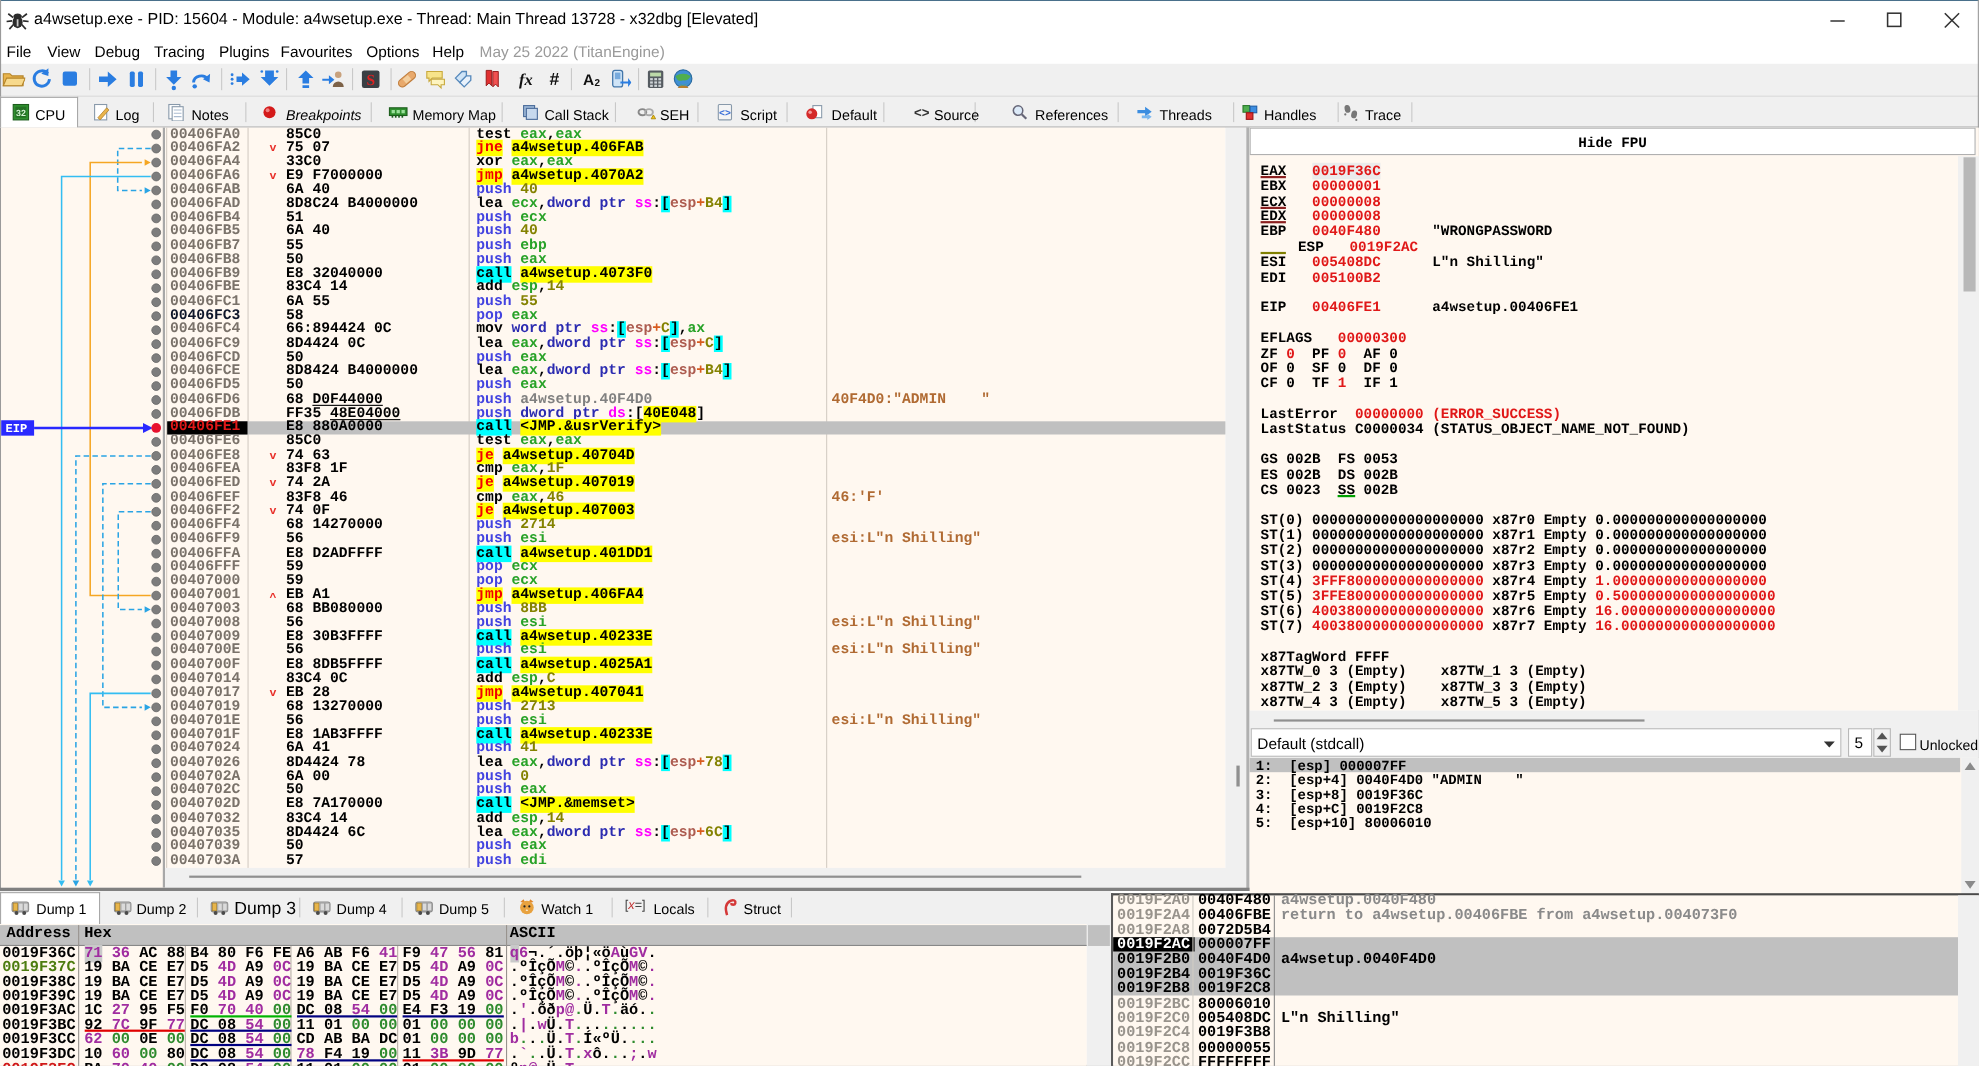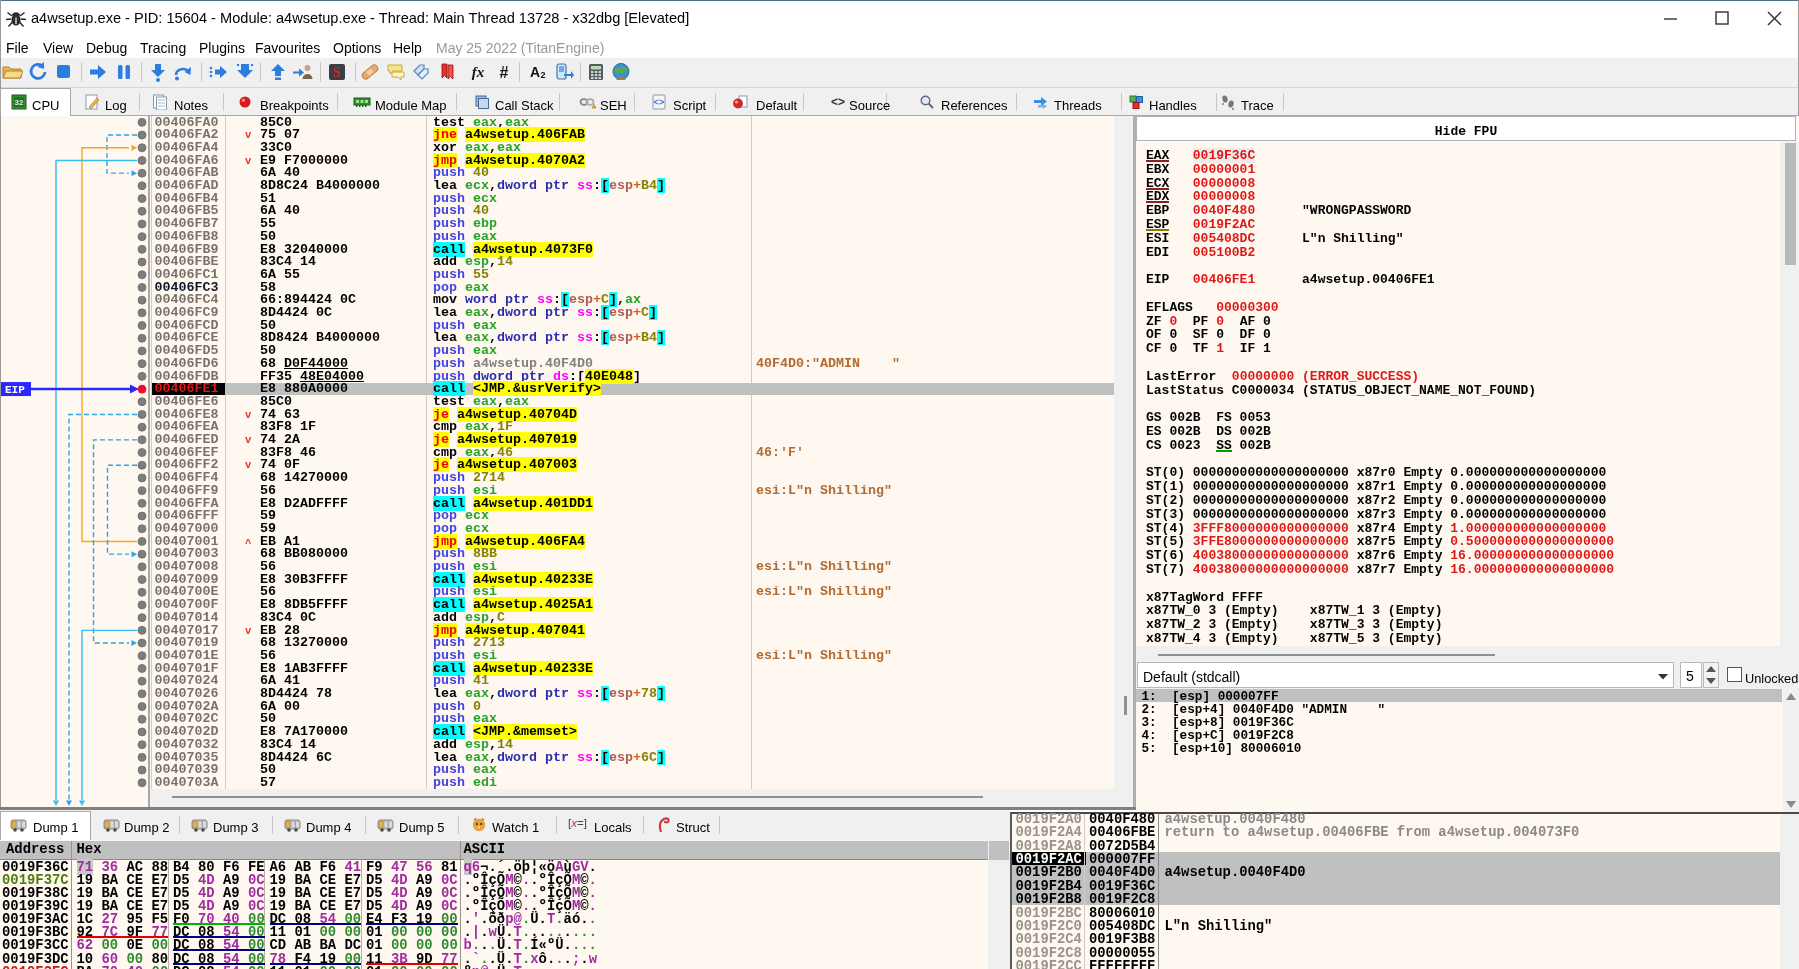--- a/index.html
+++ b/index.html
@@ -191,37 +191,37 @@
       <line x1="6" y1="9" x2="13" y2="9"></line>
       <line x1="6" y1="12" x2="13" y2="12"></line>
     </g>
   </svg>
 <div class="sans" style="left:174px;top:96px;width:110px;height:16px;"><span style="font-size:13px">Notes</span></div>
 <div class="abs" style="left:337px;top:93px;width:1px;height:18px;background:#c8c8c8"></div>
 <svg class="abs" style="left:237px;top:94px" width="16" height="16">
     <circle cx="8" cy="8" r="5.5" fill="#d41a1a"></circle>
     <circle cx="6.3" cy="6.3" r="1.8" fill="#f08080"></circle>
   </svg>
-<div class="sans" style="left:260px;top:96px;width:110px;height:16px;"><span style="font-size:13px">Breakpoints</span></div>
+<div class="sans" style="left:260px;top:96px;width:110px;height:16px;font-style:italic;"><span style="font-size:13px">Breakpoints</span></div>
 <div class="abs" style="left:456px;top:93px;width:1px;height:18px;background:#c8c8c8"></div>
 <svg class="abs" style="left:353px;top:94px" width="18" height="16">
     <rect x="1" y="4" width="16" height="7" fill="#2f8f2f" stroke="#1c5c1c"></rect>
     <g fill="#9adf9a">
       <rect x="3" y="6" width="3" height="3"></rect>
       <rect x="7.5" y="6" width="3" height="3"></rect>
       <rect x="12" y="6" width="3" height="3"></rect>
     </g>
     <g fill="#1c5c1c">
       <rect x="3" y="11" width="1.5" height="2"></rect>
       <rect x="6" y="11" width="1.5" height="2"></rect>
       <rect x="9" y="11" width="1.5" height="2"></rect>
       <rect x="12" y="11" width="1.5" height="2"></rect>
     </g>
   </svg>
-<div class="sans" style="left:375px;top:96px;width:110px;height:16px;"><span style="font-size:13px">Module Map</span></div>
+<div class="sans" style="left:375px;top:96px;width:110px;height:16px;"><span style="font-size:13px">Memory Map</span></div>
 <div class="abs" style="left:559px;top:93px;width:1px;height:18px;background:#c8c8c8"></div>
 <svg class="abs" style="left:474px;top:94px" width="16" height="16">
     <rect x="2" y="2" width="10" height="10" fill="#9db8d8" stroke="#4a6b9a"></rect>
     <rect x="4.5" y="4.5" width="10" height="10" fill="#c7d9ee" stroke="#4a6b9a"></rect>
   </svg>
 <div class="sans" style="left:495px;top:96px;width:110px;height:16px;"><span style="font-size:13px">Call Stack</span></div>
 <div class="abs" style="left:634px;top:93px;width:1px;height:18px;background:#c8c8c8"></div>
 <svg class="abs" style="left:579px;top:94px" width="18" height="16">
     <ellipse cx="5" cy="8" rx="3.5" ry="2.8" fill="none" stroke="#888" stroke-width="1.8"></ellipse>
     <ellipse cx="11" cy="8" rx="3.5" ry="2.8" fill="none" stroke="#aaa" stroke-width="1.8"></ellipse>
@@ -538,21 +538,21 @@
 <div class="sans" style="left:1136px;top:121px;width:660px;height:16px;text-align:center"><span style="font-family:'Liberation Mono',monospace;font-weight:bold;font-size:13px">Hide FPU</span></div>
 <div class="abs" style="left:1780px;top:142px;width:19px;height:504px;background:#f0f0f0"></div>
 <div class="abs" style="left:1785px;top:143px;width:11px;height:122px;background:#b8b8b8"></div>
 <div class="abs" style="left:1136px;top:646px;width:663px;height:14px;background:#f0f0f0"></div>
 <div class="abs" style="left:1158px;top:654px;width:337px;height:2px;background:#909090"></div>
 <div class="r" style="left:1146px;top:149.0px">EAX   <span class="red" style="background:#ebebeb">0019F36C</span></div>
 <div class="r" style="left:1146px;top:162.8px">EBX   <span class="red">00000001</span></div>
 <div class="r" style="left:1146px;top:176.6px">ECX   <span class="red">00000008</span></div>
 <div class="r" style="left:1146px;top:190.4px">EDX   <span class="red">00000008</span></div>
 <div class="r" style="left:1146px;top:204.2px">EBP   <span class="red">0040F480</span>      "WRONGPASSWORD</div>
-<div class="r" style="left:1146px;top:218.0px">ESP   <span class="red">0019F2AC</span></div>
+<div class="r" style="left:1180px;top:218.0px">ESP   <span class="red">0019F2AC</span></div>
 <div class="r" style="left:1146px;top:231.8px">ESI   <span class="red">005408DC</span>      L"n Shilling"</div>
 <div class="r" style="left:1146px;top:245.6px">EDI   <span class="red">005100B2</span></div>
 <div class="abs" style="left:1146.0px;top:159.9px;width:23.4px;height:2px;background:#8b2020"></div>
 <div class="abs" style="left:1146.0px;top:187.5px;width:23.4px;height:2px;background:#8b2020"></div>
 <div class="abs" style="left:1146.0px;top:201.3px;width:23.4px;height:2px;background:#8b2020"></div>
 <div class="abs" style="left:1146.0px;top:228.9px;width:23.4px;height:2px;background:#808000"></div>
 <div class="abs" style="left:1216.2px;top:449.7px;width:15.6px;height:2px;background:#00a000"></div>
 <div class="r" style="left:1146px;top:273.2px">EIP   <span class="red">00406FE1</span>      a4wsetup.00406FE1</div>
 <div class="r" style="left:1146px;top:300.8px">EFLAGS   <span class="red">00000300</span></div>
 <div class="r" style="left:1146px;top:314.6px">ZF <span class="red">0</span>  PF <span class="red">0</span>  AF 0</div>
@@ -627,21 +627,21 @@
 <div class="sans" style="left:124px;top:818px;width:110px;height:16px;"><span style="font-size:13px">Dump 2</span></div>
 <div class="abs" style="left:272px;top:816px;width:1px;height:18px;background:#c8c8c8"></div>
 <svg class="abs" style="left:191px;top:816px" width="19" height="18">
     <rect x="1" y="4" width="15" height="9" rx="2" fill="#c9c9c9" stroke="#8a8a8a"></rect>
     <rect x="2" y="5" width="4" height="7" fill="#e8b54a" stroke="#a8802a" stroke-width="0.7"></rect>
     <rect x="7" y="5" width="4" height="7" fill="#dadada" stroke="#9a9a9a" stroke-width="0.7"></rect>
     <rect x="11.5" y="5" width="4" height="7" fill="#dadada" stroke="#9a9a9a" stroke-width="0.7"></rect>
     <circle cx="5" cy="14" r="1.8" fill="#4a4a4a"></circle>
     <circle cx="12" cy="14" r="1.8" fill="#4a4a4a"></circle>
   </svg>
-<div class="sans" style="left:213px;top:818px;width:110px;height:16px;"><span style="font-size:13px">Dump 3</span></div>
+<div class="sans" style="left:213px;top:818px;width:110px;height:16px;"><span style="font-size:16px">Dump 3</span></div>
 <div class="abs" style="left:365px;top:816px;width:1px;height:18px;background:#c8c8c8"></div>
 <svg class="abs" style="left:284px;top:816px" width="19" height="18">
     <rect x="1" y="4" width="15" height="9" rx="2" fill="#c9c9c9" stroke="#8a8a8a"></rect>
     <rect x="2" y="5" width="4" height="7" fill="#e8b54a" stroke="#a8802a" stroke-width="0.7"></rect>
     <rect x="7" y="5" width="4" height="7" fill="#dadada" stroke="#9a9a9a" stroke-width="0.7"></rect>
     <rect x="11.5" y="5" width="4" height="7" fill="#dadada" stroke="#9a9a9a" stroke-width="0.7"></rect>
     <circle cx="5" cy="14" r="1.8" fill="#4a4a4a"></circle>
     <circle cx="12" cy="14" r="1.8" fill="#4a4a4a"></circle>
   </svg>
 <div class="sans" style="left:306px;top:818px;width:110px;height:16px;"><span style="font-size:13px">Dump 4</span></div>

